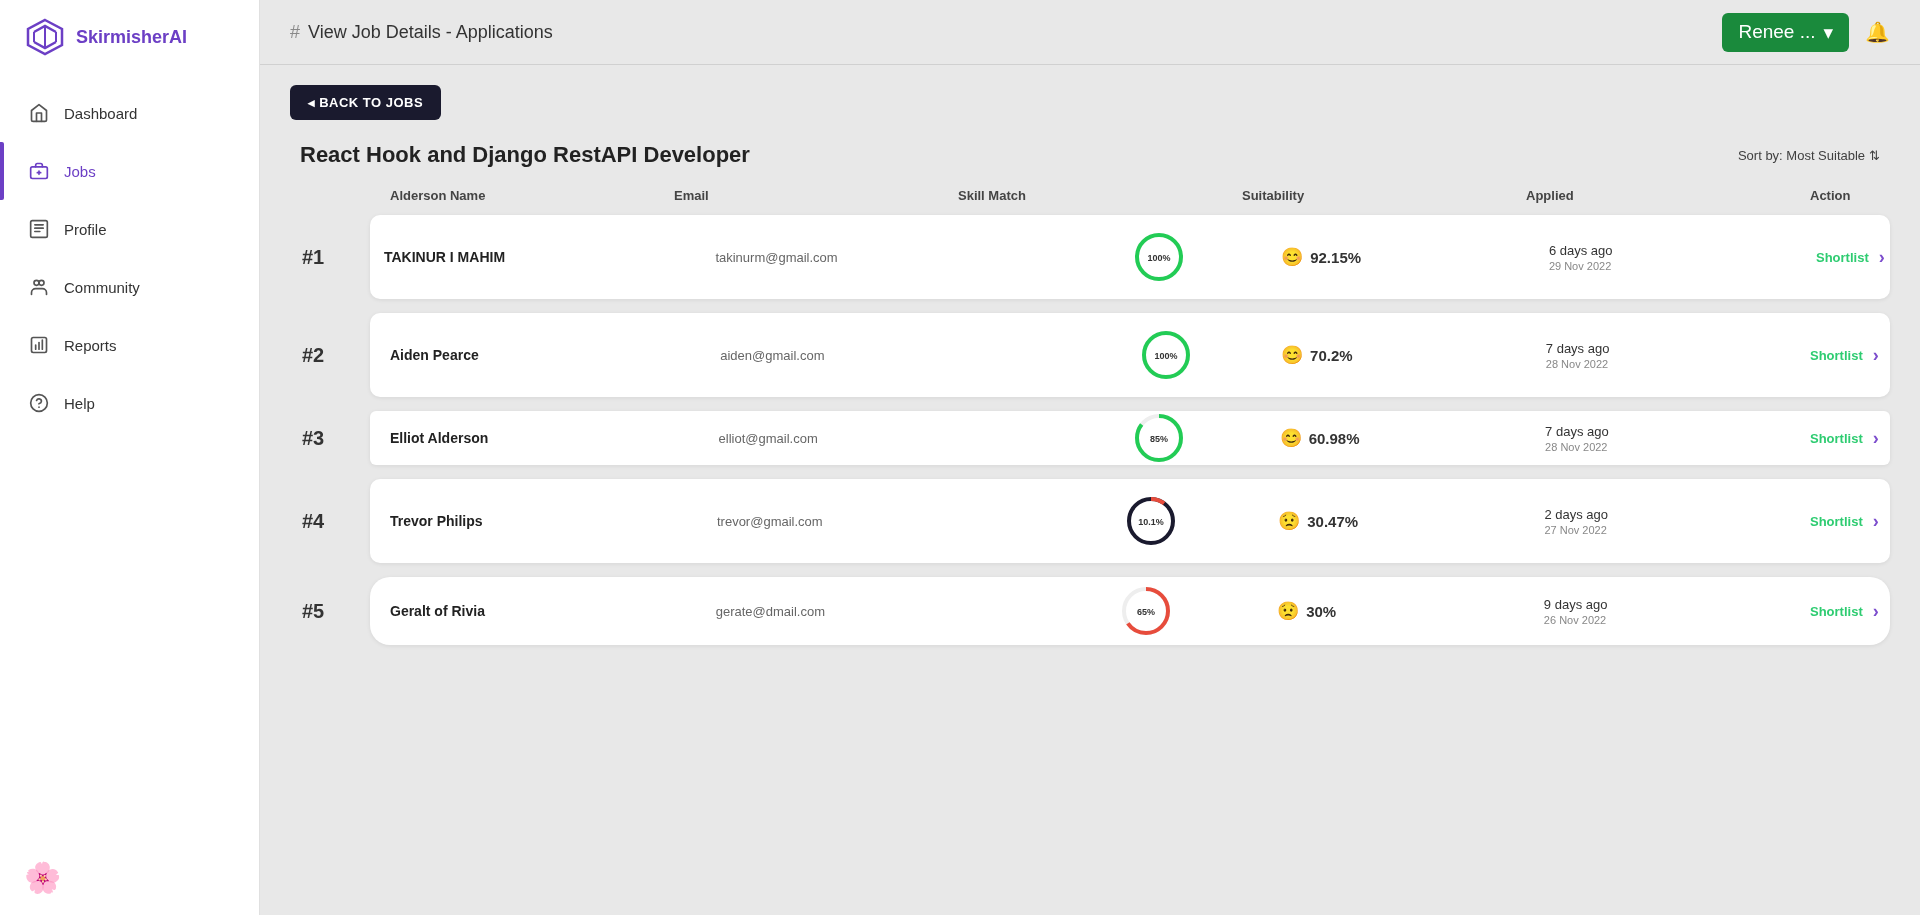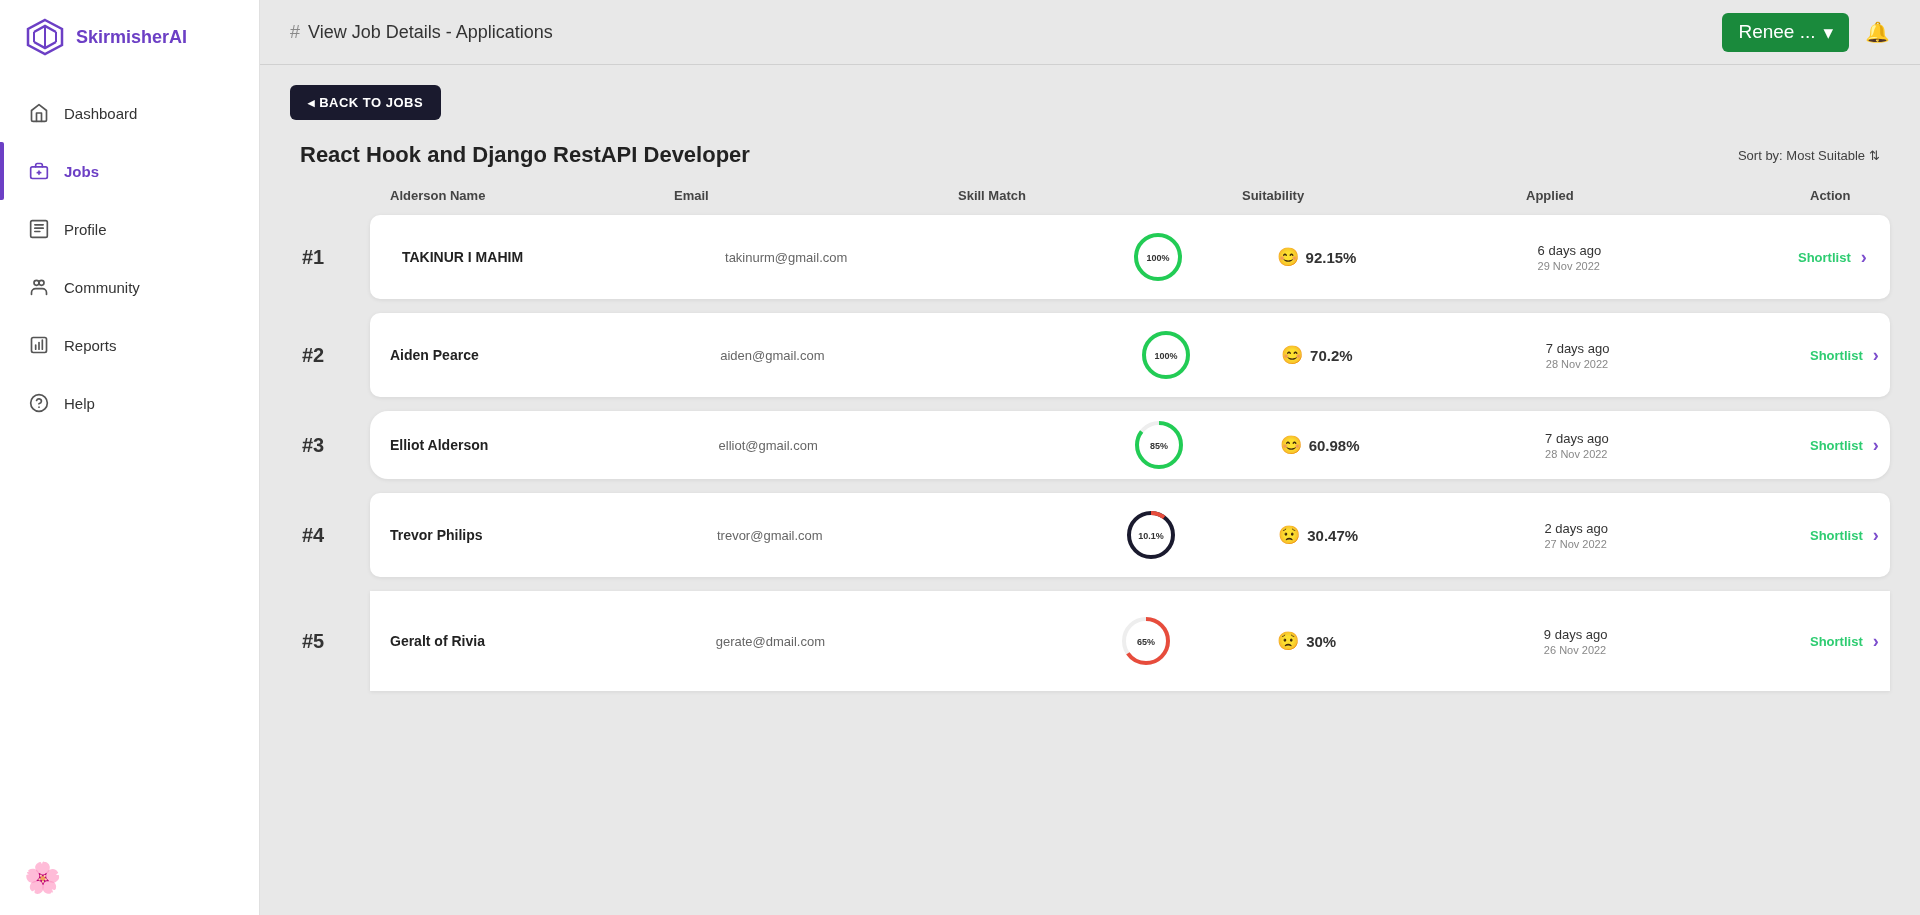--- a/index.html
+++ b/index.html
@@ -44,21 +44,21 @@
       gap: 14px;
       padding: 18px 28px;
       cursor: pointer;
       font-size: 15px;
       color: #333;
       position: relative;
       border-radius: 0;
     }
     .nav-item.active {
       color: #6c3fc5;
-      font-weight: 700;
+      font-weight: 400;
     }
     .nav-item.active::before {
       content: '';
       position: absolute;
       left: 0;
       top: 0;
       bottom: 0;
       width: 4px;
       background: #6c3fc5;
       border-radius: 0 2px 2px 0;
@@ -305,21 +305,21 @@
       <div>Email</div>
       <div>Skill Match</div>
       <div>Suitability</div>
       <div>Applied</div>
       <div>Action</div>
     </div>
 
     <div id="candidates-list">
         <div style="display: grid; grid-template-columns: 80px 1fr; align-items: center; margin-bottom: 14px;">
     <div style="font-size:20px;font-weight:700;color:#333;padding-left:12px;">#1</div>
-    <div style="background:#fff;border-radius:10px;display:grid;grid-template-columns:1fr 1fr 0.7fr 0.8fr 0.8fr 60px;align-items:center;padding:16px 32px;box-shadow:0 1px 4px rgba(0,0,0,0.08);gap:10px;">
+    <div style="background:#fff;border-radius:10px;display:grid;grid-template-columns:1fr 1fr 0.7fr 0.8fr 0.8fr 60px;align-items:center;padding:16px 14px;box-shadow:0 1px 4px rgba(0,0,0,0.08);gap:10px;">
       <div style="font-size:14px;font-weight:700;color:#222;">TAKINUR I MAHIM</div>
       <div style="font-size:13px;color:#666;">takinurm@gmail.com</div>
       <div style="display:flex;align-items:center;justify-content:center;">
 
     <svg width="52" height="52" viewBox="0 0 52 52">
       <circle cx="26" cy="26" r="22" fill="none" stroke="#eee" stroke-width="4"></circle>
       <circle cx="26" cy="26" r="22" fill="none" stroke="#22cc55" stroke-width="4" stroke-dasharray="138.23007675795088" stroke-dashoffset="0" transform="rotate(-90 26 26)"></circle>
       <text x="26" y="30" text-anchor="middle" font-size="9" font-weight="700" fill="#333">100%</text>
     </svg>
 
@@ -361,21 +361,21 @@
         <div style="font-size:11px;color:#888;margin-top:2px;">28 Nov 2022</div>
       </div>
       <div style="display:flex;align-items:center;gap:10px;">
         <span style="color:#2ecc71;font-size:13px;font-weight:600;cursor:pointer;">Shortlist</span>
         <span style="color:#7c4dcd;font-size:18px;font-weight:700;cursor:pointer;">›</span>
       </div>
     </div>
   </div>
         <div style="display: grid; grid-template-columns: 80px 1fr; align-items: center; margin-bottom: 14px;">
     <div style="font-size:20px;font-weight:700;color:#333;padding-left:12px;">#3</div>
-    <div style="background:#fff;border-radius:18px;display:grid;grid-template-columns:1fr 1fr 0.7fr 0.8fr 0.8fr 60px;align-items:center;padding:8px 20px;box-shadow:0 1px 4px rgba(0,0,0,0.08);gap:10px;">
+    <div style="background:#fff;border-radius:6px;display:grid;grid-template-columns:1fr 1fr 0.7fr 0.8fr 0.8fr 60px;align-items:center;padding:1px 20px;box-shadow:0 1px 4px rgba(0,0,0,0.08);gap:10px;">
       <div style="font-size:14px;font-weight:700;color:#222;">Elliot Alderson</div>
       <div style="font-size:13px;color:#666;">elliot@gmail.com</div>
       <div style="display:flex;align-items:center;justify-content:center;">
 
     <svg width="52" height="52" viewBox="0 0 52 52">
       <circle cx="26" cy="26" r="22" fill="none" stroke="#eee" stroke-width="4"></circle>
       <circle cx="26" cy="26" r="22" fill="none" stroke="#22cc55" stroke-width="4" stroke-dasharray="138.23007675795088" stroke-dashoffset="20.734511513692638" transform="rotate(-90 26 26)"></circle>
       <text x="26" y="30" text-anchor="middle" font-size="9" font-weight="700" fill="#333">85%</text>
     </svg>
 
@@ -417,21 +417,21 @@
         <div style="font-size:11px;color:#888;margin-top:2px;">27 Nov 2022</div>
       </div>
       <div style="display:flex;align-items:center;gap:10px;">
         <span style="color:#2ecc71;font-size:13px;font-weight:600;cursor:pointer;">Shortlist</span>
         <span style="color:#7c4dcd;font-size:18px;font-weight:700;cursor:pointer;">›</span>
       </div>
     </div>
   </div>
         <div style="display: grid; grid-template-columns: 80px 1fr; align-items: center; margin-bottom: 14px;">
     <div style="font-size:20px;font-weight:700;color:#333;padding-left:12px;">#5</div>
-    <div style="background:#fff;border-radius:0;display:grid;grid-template-columns:1fr 1fr 0.7fr 0.8fr 0.8fr 60px;align-items:center;padding:24px 20px;box-shadow:0 1px 4px rgba(0,0,0,0.08);gap:28px;">
+    <div style="background:#fff;border-radius:20px;display:grid;grid-template-columns:1fr 1fr 0.7fr 0.8fr 0.8fr 60px;align-items:center;padding:8px 20px;box-shadow:0 1px 4px rgba(0,0,0,0.08);gap:28px;">
       <div style="font-size:14px;font-weight:700;color:#222;">Geralt of Rivia</div>
       <div style="font-size:13px;color:#666;">gerate@dmail.com</div>
       <div style="display:flex;align-items:center;justify-content:center;">
 
     <svg width="52" height="52" viewBox="0 0 52 52">
       <circle cx="26" cy="26" r="22" fill="none" stroke="#eee" stroke-width="4"></circle>
       <circle cx="26" cy="26" r="22" fill="none" stroke="#e74c3c" stroke-width="4" stroke-dasharray="138.23007675795088" stroke-dashoffset="48.3805268652828" transform="rotate(-90 26 26)"></circle>
       <text x="26" y="30" text-anchor="middle" font-size="9" font-weight="700" fill="#333">65%</text>
     </svg>
 

